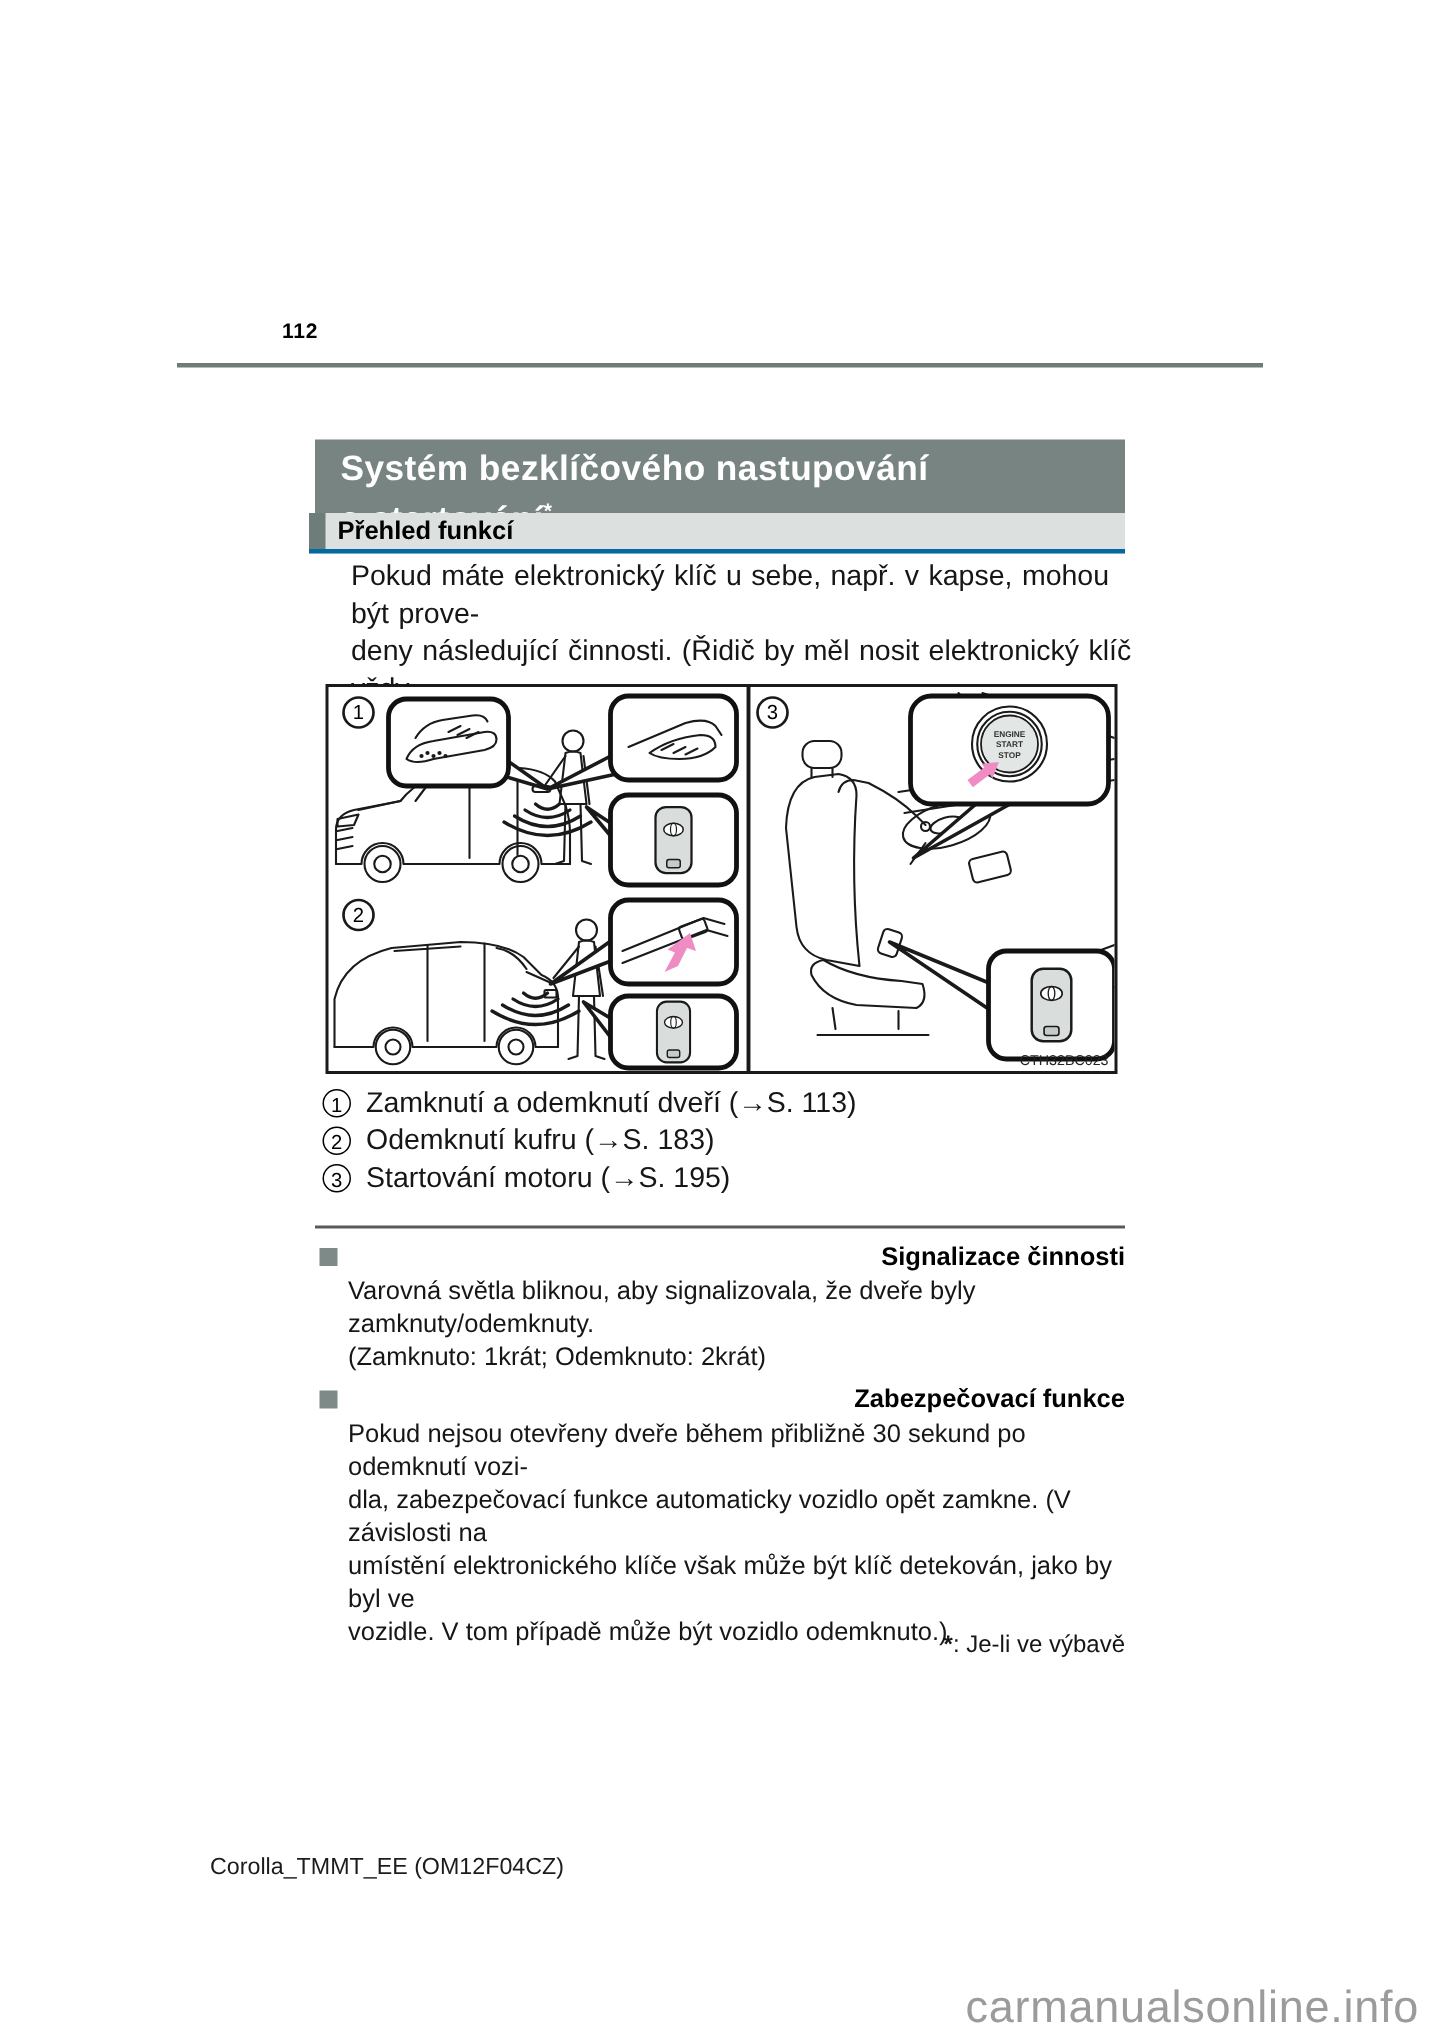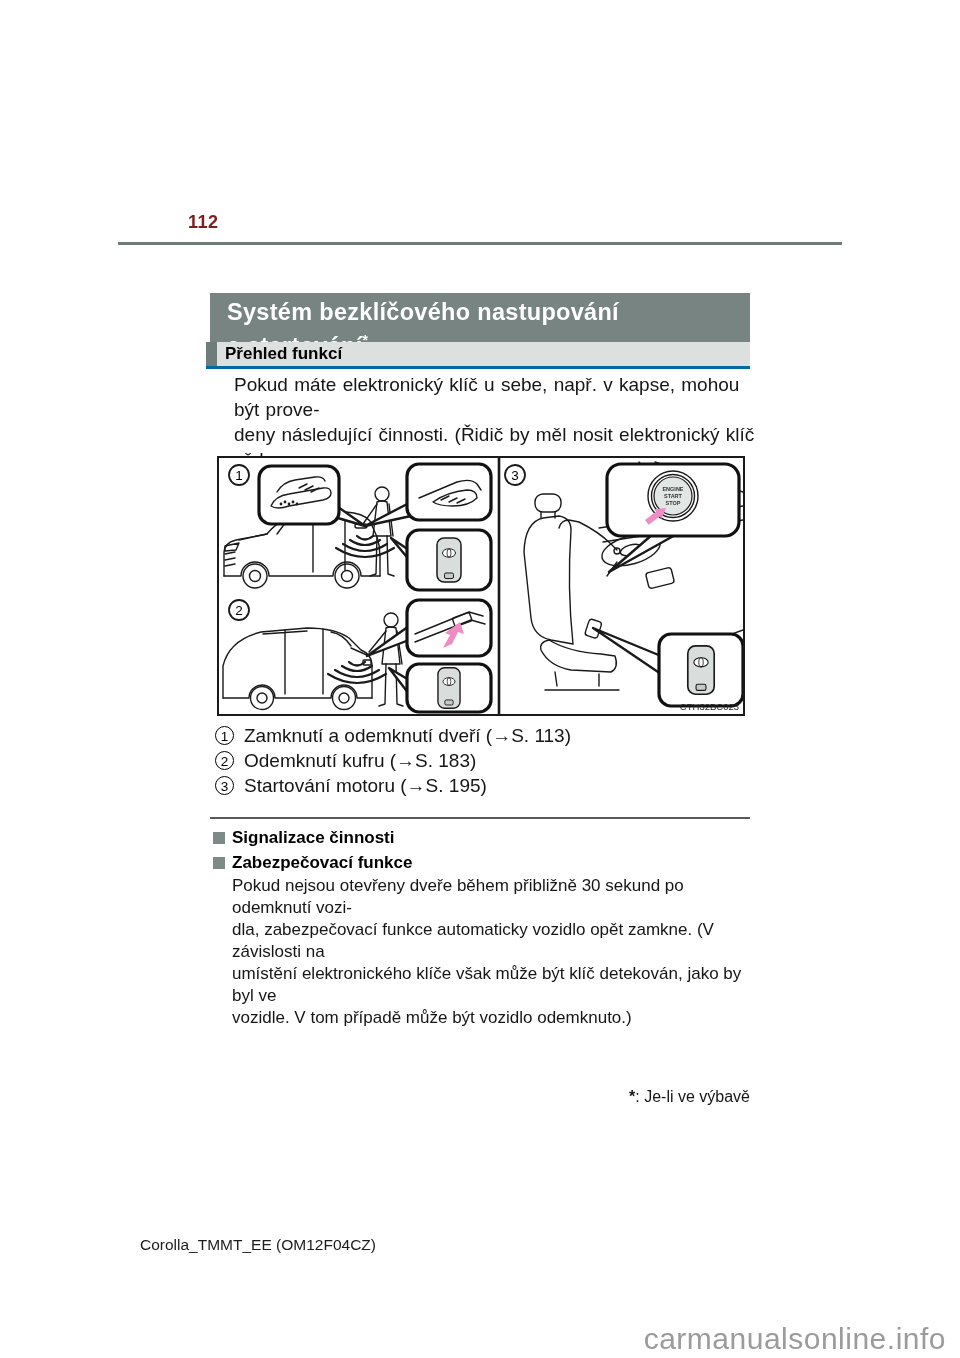--- a/index.html
+++ b/index.html
@@ -1,18 +1,18 @@
 <!DOCTYPE html>
 <html><head>
 <meta charset="utf-8">
 <style>
   html,body{margin:0;padding:0;background:#fff;}
   .page{position:relative;width:960px;height:1358px;background:#ffffff;overflow:hidden;
         font-family:"Liberation Sans","DejaVu Sans",sans-serif;color:#111;}
-  .page-number{position:absolute;left:188px;top:212px;font-size:18px;font-weight:bold;letter-spacing:.5px;color:#7f1d1d;}
+  .page-number{position:absolute;left:188px;top:212px;font-size:14px;font-weight:bold;letter-spacing:.5px;color:#000000;}
   .chapter{position:absolute;left:262px;top:217px;font-size:16.5px;color:#1c1c1c;}
   .header-rule{position:absolute;left:118px;top:242px;width:724px;height:3px;background:#6e7b79;}
   .title-box{position:absolute;left:210px;top:257px;width:540px;height:64px;background:#778481;
              color:#fff;font-weight:bold;font-size:23.5px;line-height:28px;
              padding:5px 0 0 17px;box-sizing:border-box;letter-spacing:.3px;margin-top:36px;}
   .title-box sup{font-size:14px;vertical-align:9px;}
   .section-header{position:absolute;left:206px;top:342px;width:544px;height:24px;background:#dce1e0;
                   border-bottom:3px solid #0369a1;display:flex;align-items:stretch;}
   .section-bar{width:11px;background:#6f7d7a;}
   .section-heading{font-size:17px;font-weight:bold;line-height:24px;padding-left:8px;color:#000;}
@@ -23,21 +23,21 @@
           box-sizing:border-box;background:#fff;}
   .figure svg{display:block;width:100%;height:100%;}
   .key-list{position:absolute;left:215px;top:723px;font-size:19px;color:#161616;}
   .key-item{display:flex;align-items:center;height:25px;}
   .num-badge{display:inline-block;width:19px;height:19px;border:1.5px solid #000;border-radius:50%;
              font-size:13.5px;line-height:19px;text-align:center;margin-right:10px;flex:0 0 auto;
              box-sizing:border-box;color:#000;}
   .notes-rule{position:absolute;left:210px;top:817px;width:540px;height:2px;background:#5a5a5a;}
   .notes{position:absolute;left:213px;top:824px;width:537px;}
   .note-heading{display:flex;align-items:center;font-size:17px;font-weight:bold;color:#000;
-                height:22px;margin-top:3px;}
+                height:22px;margin-top:3px;justify-content:space-between;}
   .note-bullet{width:12px;height:12px;background:#7d8a88;margin-right:7px;flex:0 0 auto;}
   .note-body{font-size:17px;line-height:22px;margin:1px 0 6px 19px;color:#161616;}
   .footnote{position:absolute;right:210px;top:1088px;font-size:16px;color:#161616;}
   .footnote b{font-weight:bold;}
   .footer-code{position:absolute;left:140px;top:1236px;font-size:15.5px;color:#1c1c1c;}
   .watermark{position:absolute;right:14px;bottom:2px;font-size:30px;color:#9b9b9b;letter-spacing:.5px;margin-top:20px;}
   .lineart{stroke:#1a1a1a;fill:none;stroke-width:1.4;stroke-linecap:round;stroke-linejoin:round;}
   .wave{stroke:#1a1a1a;fill:none;stroke-width:2.2;stroke-linecap:round;}
   .pointer{fill:#fff;stroke:#1a1a1a;stroke-width:2.4;stroke-linejoin:round;}
   .bubble{fill:#fff;stroke:#111;stroke-width:3.2;}
@@ -238,20 +238,22 @@
     </div>
   </div>
 
   <div class="notes-rule"></div>
 
   <div class="notes">
     <div class="note-heading">
       <span class="note-bullet"></span>
       <span>Signalizace činnosti</span>
     </div>
+    <div class="note-body multiline">Varovná světla bliknou, aby signalizovala, že dveře byly zamknuty/odemknuty.
+(Zamknuto: 1krát; Odemknuto: 2krát)</div>
     <div class="note-heading">
       <span class="note-bullet"></span>
       <span>Zabezpečovací funkce</span>
     </div>
     <div class="note-body multiline">Pokud nejsou otevřeny dveře během přibližně 30 sekund po odemknutí vozi-
 dla, zabezpečovací funkce automaticky vozidlo opět zamkne. (V závislosti na
 umístění elektronického klíče však může být klíč detekován, jako by byl ve
 vozidle. V tom případě může být vozidlo odemknuto.)</div>
   </div>
 

